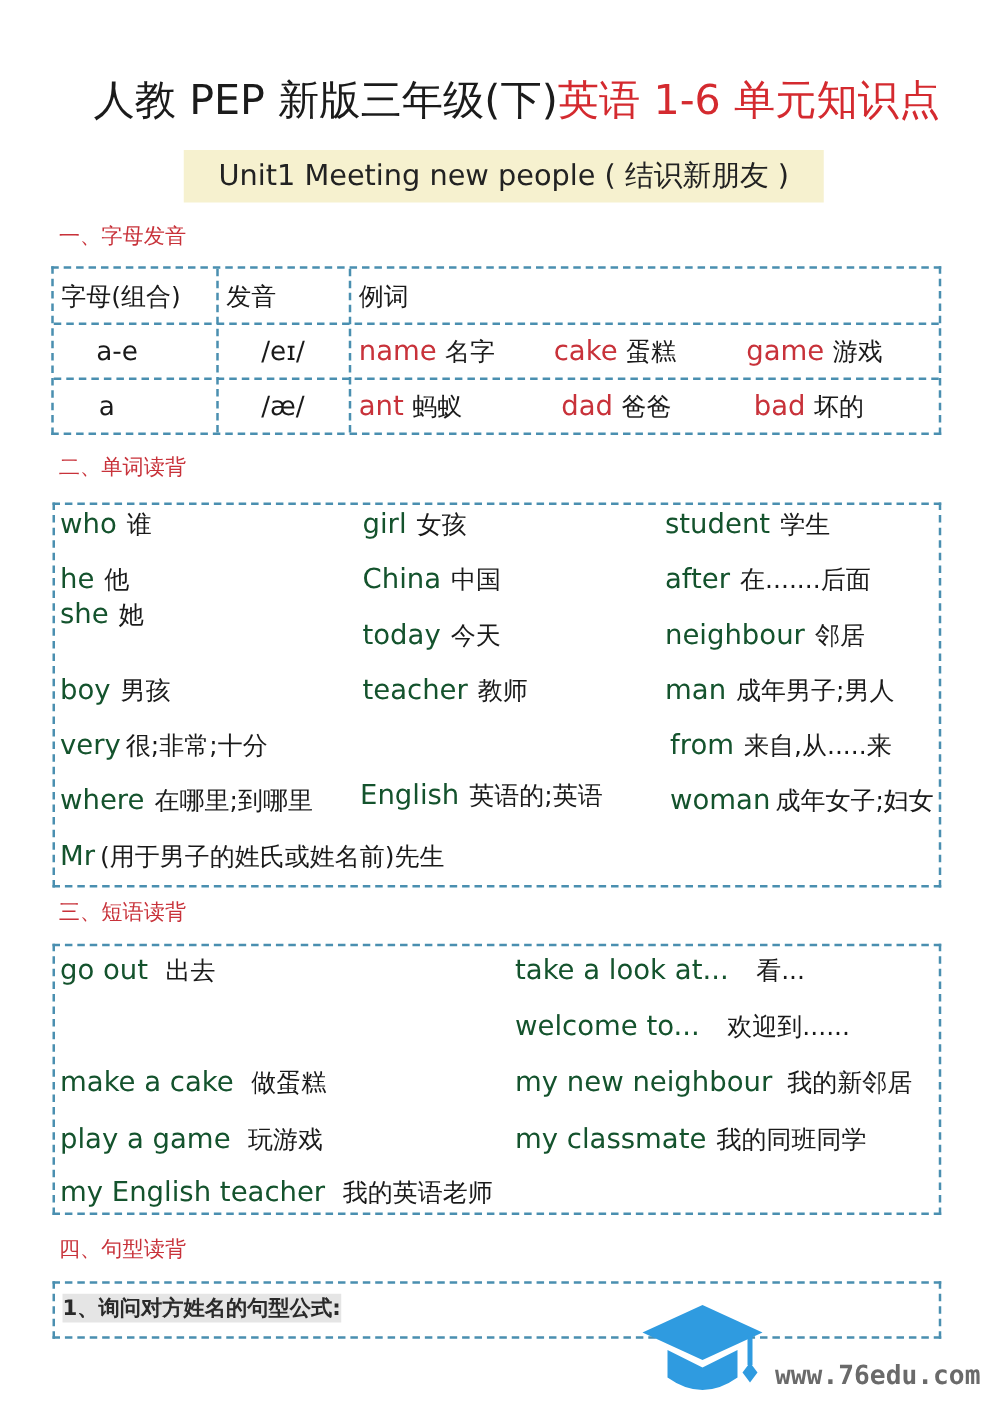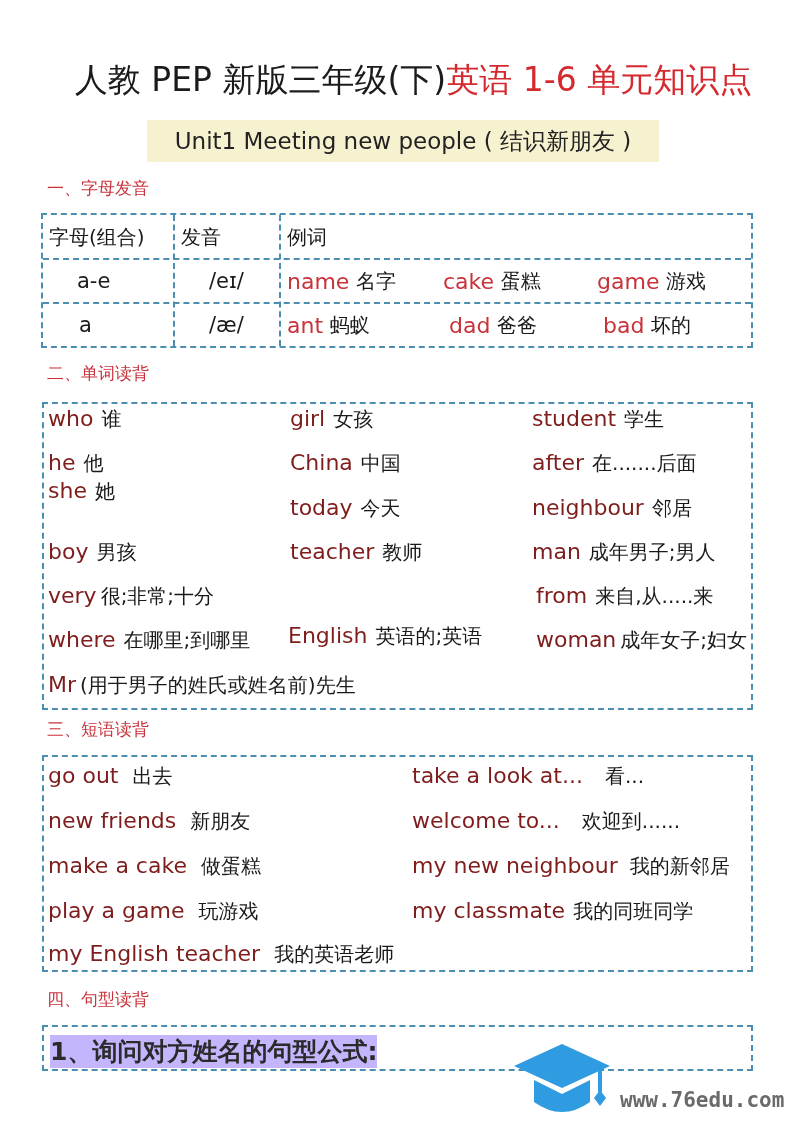--- a/index.html
+++ b/index.html
@@ -30,31 +30,31 @@
   .phon-row { position: absolute; left: 0; width: 100%; height: 44px; }
   .phon-cell { position: absolute; top: 0; height: 100%; display: flex; align-items: center; font-size: 21px; }
   .hline { position: absolute; left: 0; width: 100%; border-top: 2px dashed #4a8fb0; }
   .vline { position: absolute; top: 0; height: 100%; border-left: 2px dashed #4a8fb0; }
   .w-en { color: #c8323a; font-size: 22px; }
   .w-zh { color: #1a1a1a; font-size: 20px; }
 
   
   .word-box { position: absolute; top: 402px; left: 42px; width: 711px; height: 308px; }
   .word-item { position: absolute; font-size: 21px; white-space: nowrap; }
-  .word-item .en { color: #7f1d1d; font-size: 22px; margin-right: 8px; }
+  .word-item .en { color: #14532d; font-size: 22px; margin-right: 8px; }
   .word-item .zh { color: #1a1a1a; font-size: 20px; }
 
   
   .phrase-box { position: absolute; top: 755px; left: 42px; width: 711px; height: 217px; }
 
   
   .sentence-box { position: absolute; top: 1025px; left: 42px; width: 711px; height: 46px; }
   .sentence-label {
-    position: absolute; left: 6px; top: 8px; font-size: 25px; color: #2a2a2a;
-    background: #c4b5fd; font-weight: bold; white-space: nowrap;
+    position: absolute; left: 6px; top: 8px; font-size: 17px; color: #2a2a2a;
+    background: #e5e5e5; font-weight: bold; white-space: nowrap;
   }
 
   
   .logo { position: absolute; left: 512px; top: 1030px; width: 280px; height: 90px; }
   .logo .cap { position: absolute; left: 0; top: 10px; }
   .logo .brand { position: absolute; left: 102px; top: 8px; font-size: 37px; font-weight: bold; color: #ef4f86; letter-spacing: 2px; white-space: nowrap; }
   .logo .site { position: absolute; left: 108px; top: 58px; font-size: 21px; font-weight: bold; color: #6a6a6a; font-family: "DejaVu Sans Mono", monospace; white-space: nowrap; }
 </style>
 </head>
 <body>
@@ -125,21 +125,20 @@
 
   <div class="word-item" style="left:4px; top:268px;"><span class="en" style="margin-right:4px;">Mr</span><span class="zh">(用于男子的姓氏或姓名前)先生</span></div>
 </div>
 
 <div class="section-heading" style="top:718px;">三、短语读背</div>
 
 <div class="phrase-box dash">
   <div class="word-item" style="left:4px; top:6px;"><span class="en" style="margin-right:14px;">go out</span><span class="zh">出去</span></div>
   <div class="word-item" style="left:368px; top:6px;"><span class="en" style="margin-right:22px;">take a look at...</span><span class="zh">看...</span></div>
 
-  <div class="word-item" style="left:4px; top:51px;"><span class="en" style="margin-right:14px;">new friends</span><span class="zh">新朋友</span></div>
   <div class="word-item" style="left:368px; top:51px;"><span class="en" style="margin-right:22px;">welcome to...</span><span class="zh">欢迎到......</span></div>
 
   <div class="word-item" style="left:4px; top:96px;"><span class="en" style="margin-right:14px;">make a cake</span><span class="zh">做蛋糕</span></div>
   <div class="word-item" style="left:368px; top:96px;"><span class="en" style="margin-right:12px;">my new neighbour</span><span class="zh">我的新邻居</span></div>
 
   <div class="word-item" style="left:4px; top:141px;"><span class="en" style="margin-right:14px;">play a game</span><span class="zh">玩游戏</span></div>
   <div class="word-item" style="left:368px; top:141px;"><span class="en" style="margin-right:8px;">my classmate</span><span class="zh">我的同班同学</span></div>
 
   <div class="word-item" style="left:4px; top:184px;"><span class="en" style="margin-right:14px;">my English teacher</span><span class="zh">我的英语老师</span></div>
 </div>

